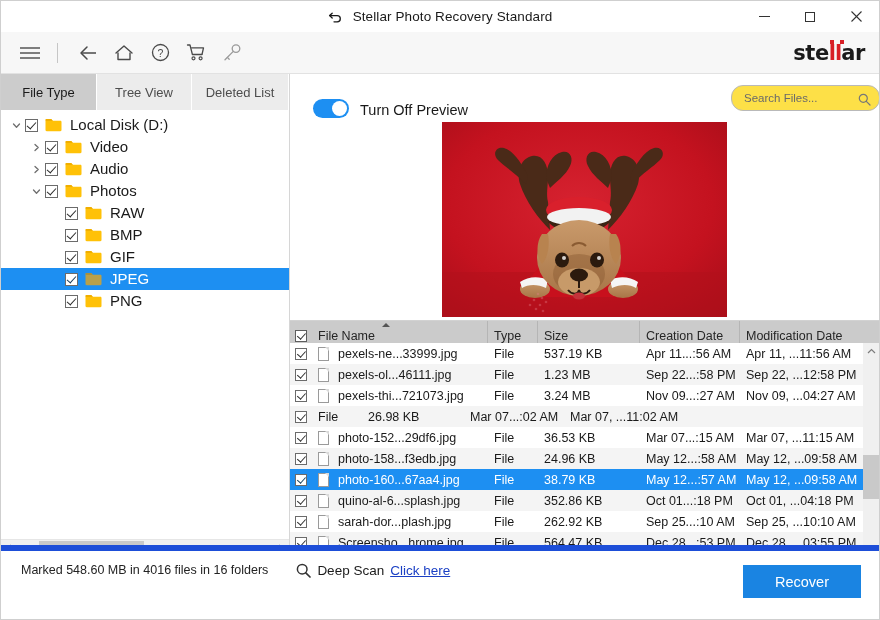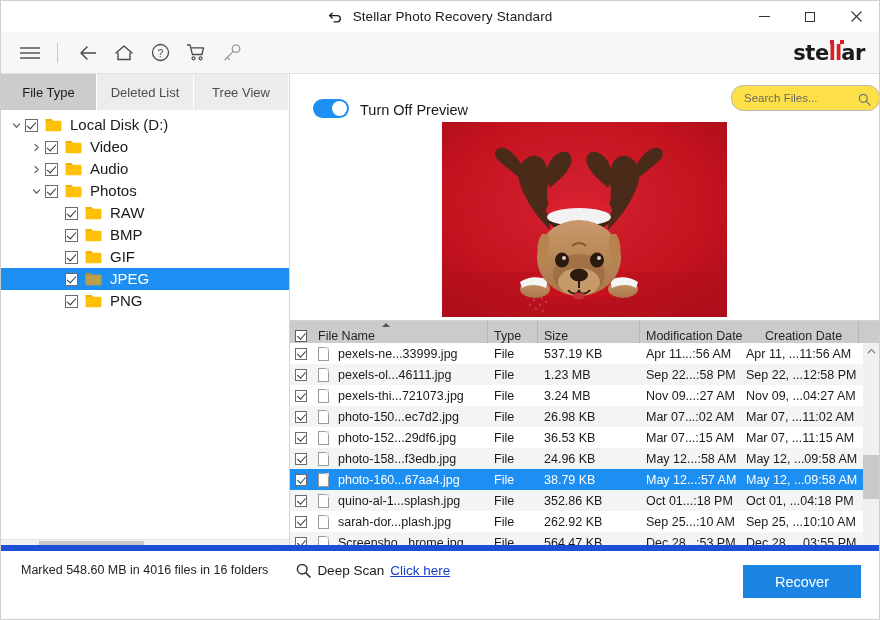--- a/index.html
+++ b/index.html
@@ -337,22 +337,22 @@
     <div class="brand">
       <span>ste</span><span class="red"><span class="umlaut">
             <i></i>
             <i></i>
           </span><span>ll</span></span><span>ar</span>
     </div>
   </div>
 
   <div class="tabbar">
     <div class="tab w1 active">File Type</div>
+    <div class="tab w2">Tree View</div>
     <div class="tab w3">Deleted List</div>
-    <div class="tab w2">Tree View</div>
   </div>
 
   <div class="leftpane">
     <div class="tree" id="tree-root">
         <div class="tree-row">
           <span style="display: inline-block; width: 6px; flex: 0 0 6px;"></span>
           <span class="chev">
             <svg width="9" height="9" viewBox="0 0 9 9">
               <path d="M1.5 3 L4.5 6.2 L7.5 3" fill="none" stroke="#6e6e6e" stroke-width="1.3" stroke-linecap="round" stroke-linejoin="round"></path>
             </svg>
@@ -617,25 +617,25 @@
         <div class="th c-name">
           <span>File Name</span>
           <span class="sortcaret"></span>
         </div>
         <div class="th c-type">
           <span>Type</span>
         </div>
         <div class="th c-size">
           <span>Size</span>
         </div>
+        <div class="th c-cdate">
+          <span>Creation Date</span>
+        </div>
         <div class="th c-mdate">
           <span>Modification Date</span>
-        </div>
-        <div class="th c-cdate">
-          <span>Creation Date</span>
         </div>
       </div>
 
       <div class="tbody" id="tbody-root">
           <div class="trow">
             <div class="td cbcol">
               <span class="rcb"></span>
             </div>
             <div class="td c-name">
               <span class="fileicon"></span>
@@ -669,24 +669,20 @@
             </div>
             <div class="td c-type">File</div>
             <div class="td c-size">3.24 MB</div>
             <div class="td c-cdate">Nov 09...:27 AM</div>
             <div class="td c-mdate">Nov 09, ...04:27 AM</div>
           </div>
           <div class="trow alt">
             <div class="td cbcol">
               <span class="rcb"></span>
             </div>
-            <div class="td c-name">
-              <span class="fileicon"></span>
-              <span class="fname">photo-150...ec7d2.jpg</span>
-            </div>
             <div class="td c-type">File</div>
             <div class="td c-size">26.98 KB</div>
             <div class="td c-cdate">Mar 07...:02 AM</div>
             <div class="td c-mdate">Mar 07, ...11:02 AM</div>
           </div>
           <div class="trow">
             <div class="td cbcol">
               <span class="rcb"></span>
             </div>
             <div class="td c-name">
@@ -723,21 +719,21 @@
             <div class="td c-size">38.79 KB</div>
             <div class="td c-cdate">May 12...:57 AM</div>
             <div class="td c-mdate">May 12, ...09:58 AM</div>
           </div>
           <div class="trow alt">
             <div class="td cbcol">
               <span class="rcb"></span>
             </div>
             <div class="td c-name">
               <span class="fileicon"></span>
-              <span class="fname">quino-al-1...splash.jpg</span>
+              <span class="fname">quino-al-6...splash.jpg</span>
             </div>
             <div class="td c-type">File</div>
             <div class="td c-size">352.86 KB</div>
             <div class="td c-cdate">Oct 01...:18 PM</div>
             <div class="td c-mdate">Oct 01, ...04:18 PM</div>
           </div>
           <div class="trow">
             <div class="td cbcol">
               <span class="rcb"></span>
             </div>

